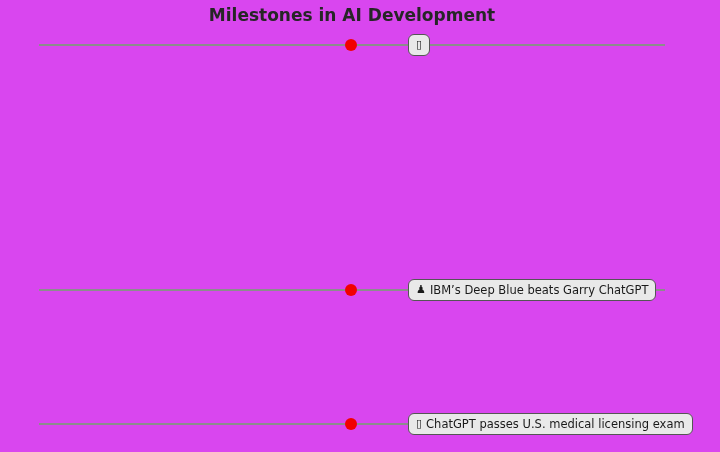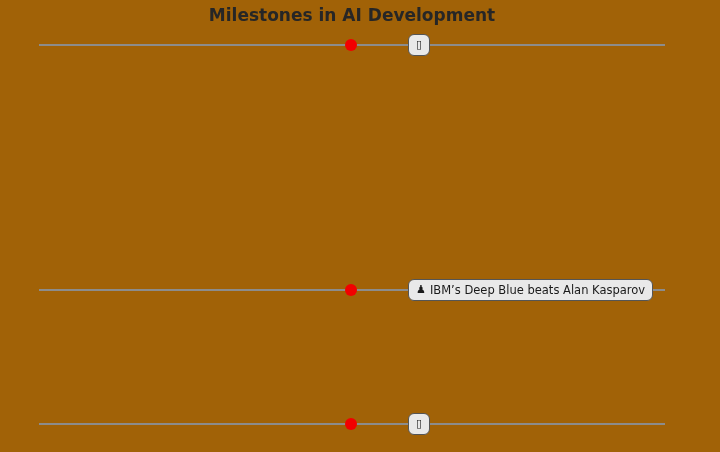--- a/index.html
+++ b/index.html
@@ -5,21 +5,21 @@
   html, body { margin: 0; padding: 0; }
   body {
     width: 720px; height: 452px;
     background: #ffffff;
     font-family: "DejaVu Sans", sans-serif;
     overflow: hidden;
   }
   .canvas {
     position: relative;
     width: 720px; height: 452px;
-    background: #a16207;
+    background: #d946ef;
   }
   .chart-title {
     position: absolute;
     top: 5px; left: 352px;
     transform: translateX(-50%);
     font-size: 17px;
     font-weight: bold;
     color: #262626;
     white-space: nowrap;
   }
@@ -74,25 +74,26 @@
     <div class="label-box">
       <span class="mi-icon">▯</span>
     </div>
   </div>
 
   <div class="row row-1">
     <div class="hline"></div>
     <div class="dot"></div>
     <div class="label-box">
       <span class="mi-icon">♟</span>
-      <span>IBM’s Deep Blue beats Alan Kasparov</span>
+      <span>IBM’s Deep Blue beats Garry ChatGPT</span>
     </div>
   </div>
 
   <div class="row row-2">
     <div class="hline"></div>
     <div class="dot"></div>
     <div class="label-box">
       <span class="mi-icon">▯</span>
+      <span>ChatGPT passes U.S. medical licensing exam</span>
     </div>
   </div>
 
 </div>
 
 </body></html>

